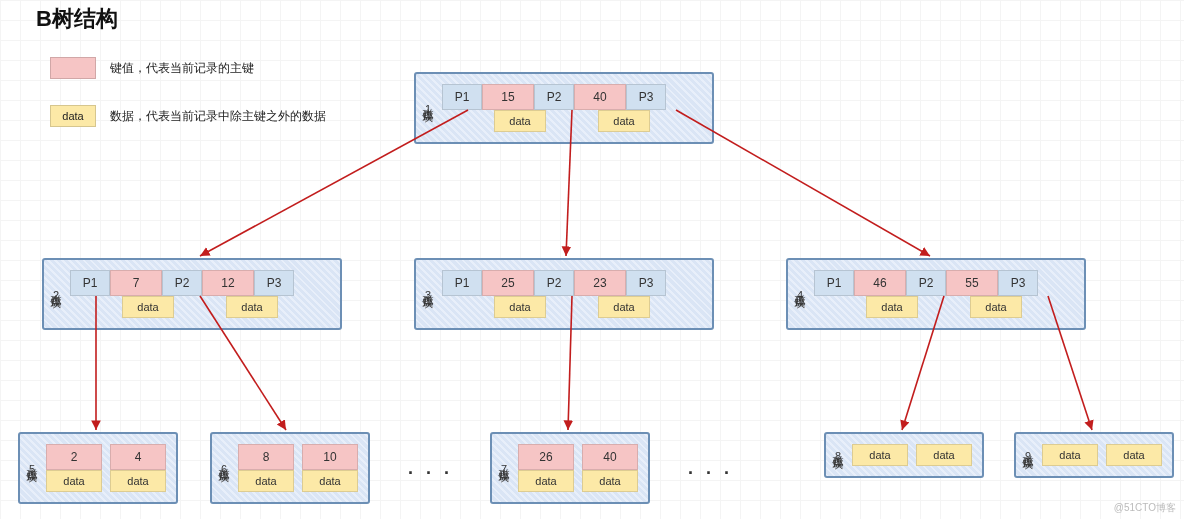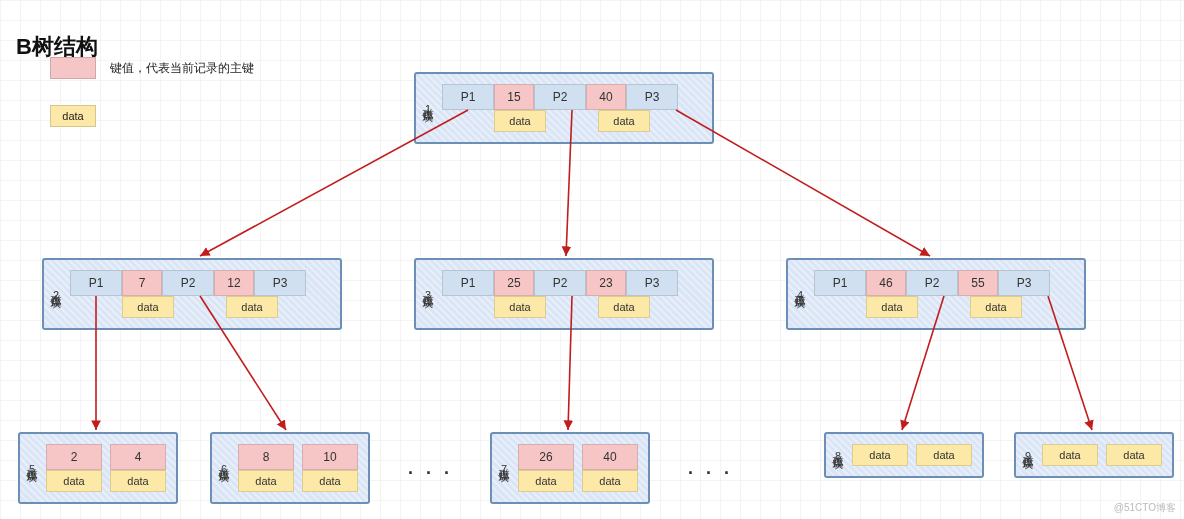--- a/index.html
+++ b/index.html
@@ -11,25 +11,24 @@
       linear-gradient(#f4f4f4 1px, transparent 1px),
       linear-gradient(90deg, #f4f4f4 1px, transparent 1px);
     background-size: 20px 20px;
     width: 1184px;
     height: 519px;
     position: relative;
     overflow: hidden;
   }
   .title {
     position: absolute;
-    left: 16px; top: 4px;
+    left: 36px; top: 4px;
     font-size: 22px;
     font-weight: 700;
     color: #111;
-    margin-top: 28px;
   }
   .legend {
     position: absolute;
     left: 50px; top: 54px;
     font-size: 12px;
     color: #222;
   }
   .legend-row { display: flex; align-items: center; height: 28px; margin-bottom: 20px; }
   .legend-swatch {
     width: 46px; height: 22px;
@@ -61,22 +60,22 @@
   }
   .row1 { display: flex; }
   .row2 { display: flex; justify-content: center; margin-top: 0; }
   .cell {
     height: 26px;
     display: inline-flex; align-items: center; justify-content: center;
     font-size: 12px;
     color: #333;
     border: 1px solid rgba(0,0,0,0.12);
   }
-  .ptr  { background: #d0e0f0; width: 52px; }
-  .key  { background: #f6c5c5; width: 40px; }
+  .ptr  { background: #d0e0f0; width: 40px; }
+  .key  { background: #f6c5c5; width: 52px; }
   .data { background: #fce9a7; width: 52px; height: 22px; font-size: 11px; }
   .gap  { width: 52px; height: 22px; }
   .key-s { background: #f6c5c5; width: 56px; }
   .data-s { background: #fce9a7; width: 56px; height: 22px; font-size: 11px; }
   .leaf .row1 .key-s + .key-s { margin-left: 8px; }
   .leaf .row2 .data-s + .data-s { margin-left: 8px; }
 
   .dots {
     position: absolute;
     font-size: 18px; font-weight: 700; color: #333;
@@ -99,20 +98,21 @@
 
 <div class="title">B树结构</div>
 
 <div class="legend">
   <div class="legend-row">
     <span class="legend-swatch sw-key"></span>
     <span>键值，代表当前记录的主键</span>
   </div>
   <div class="legend-row">
     <span class="legend-swatch sw-data">data</span>
+    <span>数据，代表当前记录中除主键之外的数据</span>
   </div>
 </div>
 
 <div class="node" style="left:414px; top:72px;">
   <span class="node-label">磁盘块1</span>
   <div class="row1">
     <span class="cell ptr">P1</span>
     <span class="cell key">15</span>
     <span class="cell ptr">P2</span>
     <span class="cell key">40</span>

